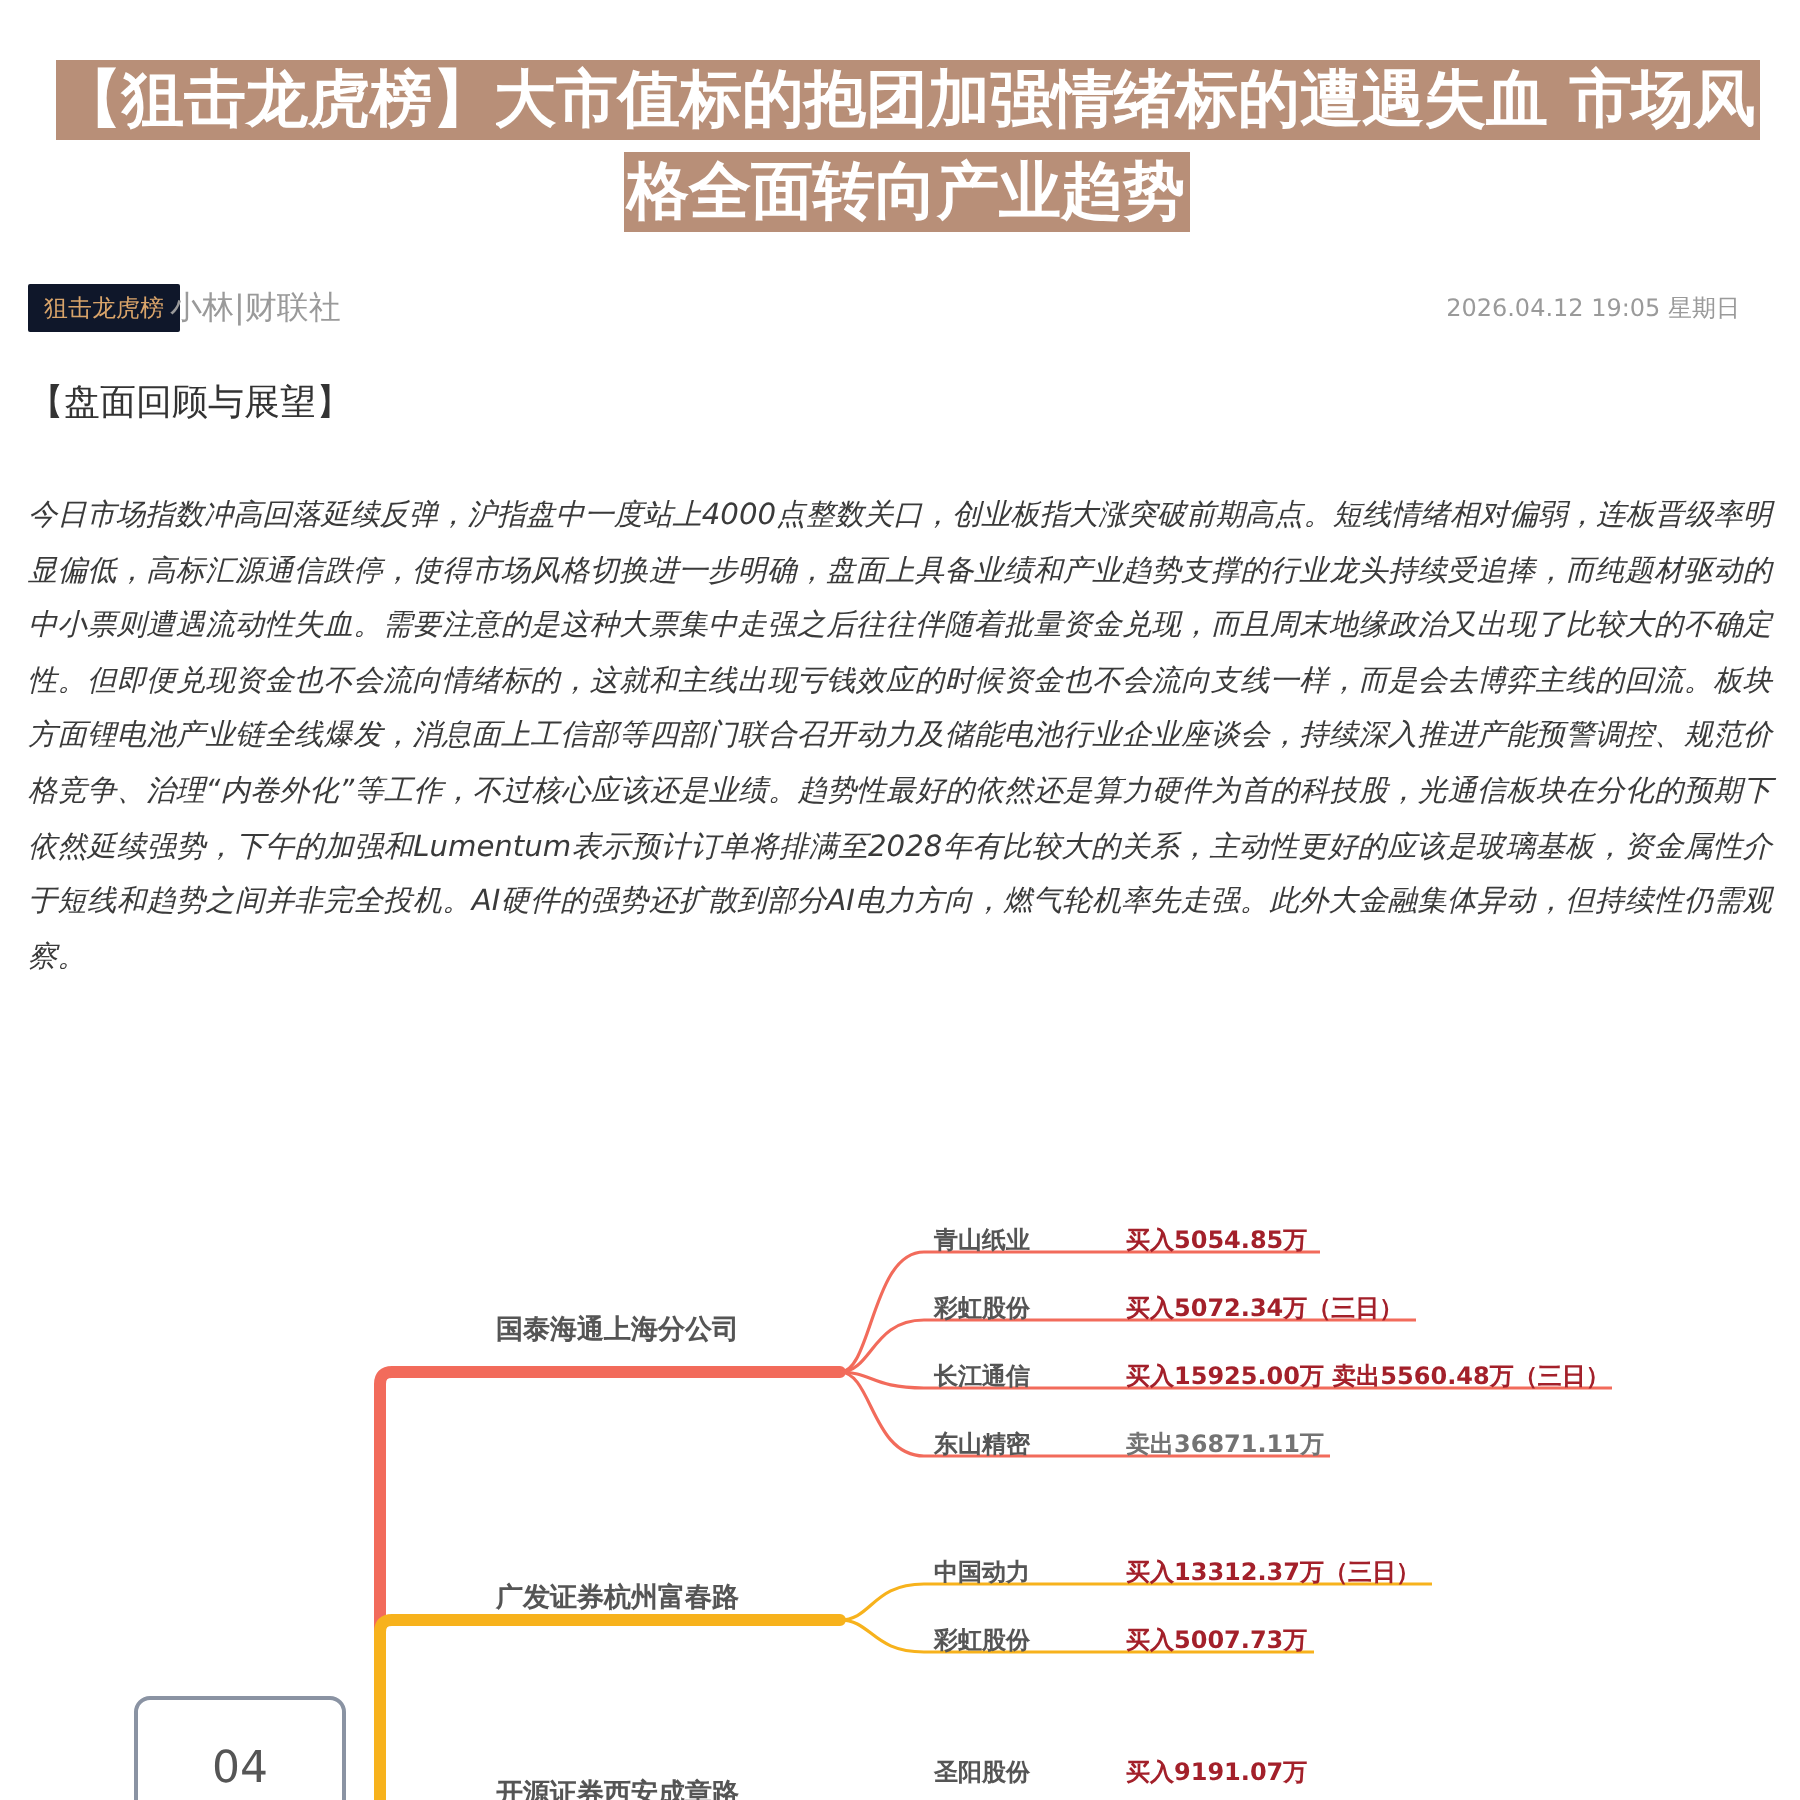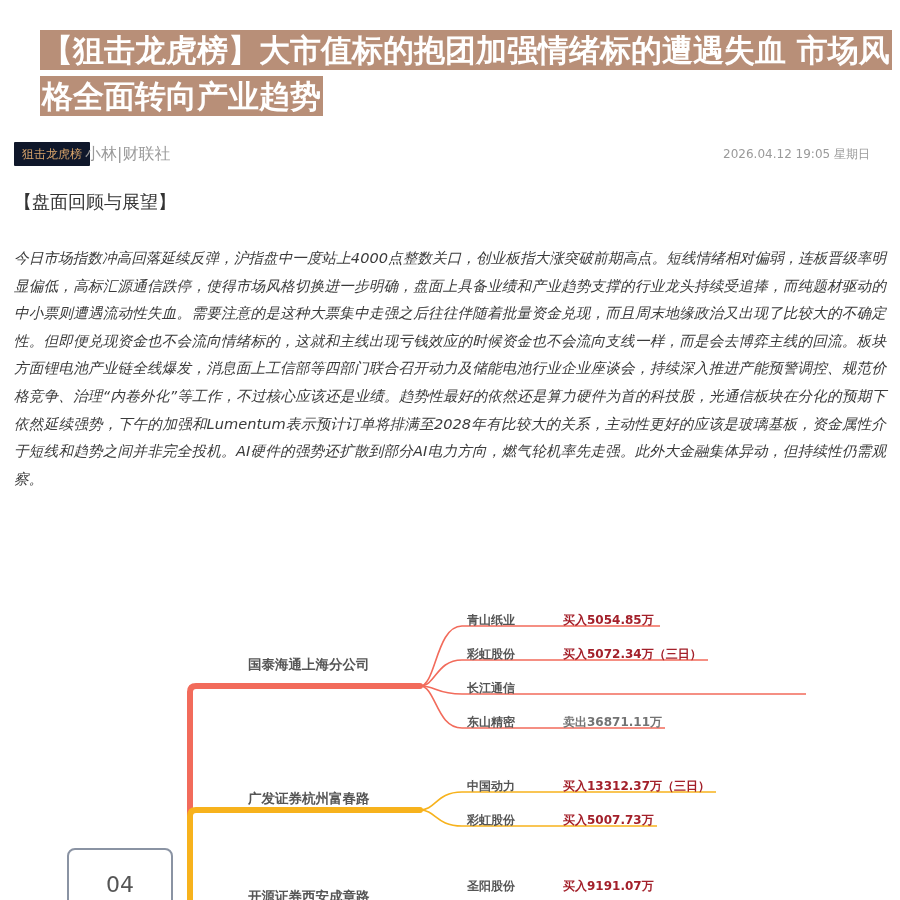--- a/index.html
+++ b/index.html
@@ -1,18 +1,18 @@
 <!DOCTYPE html>
 <html><head>
 <meta charset="utf-8">
 <style>
   html, body { margin:0; padding:0; background:#fff; }
   body { width:900px; height:900px; overflow:hidden; position:relative;
          font-family:"DejaVu Sans","Liberation Sans",sans-serif; color:#333; }
-  .title-wrap { position:absolute; left:40px; top:27px; width:850px; }
+  .title-wrap { position:absolute; left:28px; top:27px; width:850px;text-align:center; }
   .title { margin:0; font-size:31px; line-height:46px; font-weight:bold; color:#fff; letter-spacing:0px; }
   .title span { background:#b88f78; box-decoration-break:clone; -webkit-box-decoration-break:clone; padding:2px 2px; }
   .meta { position:absolute; left:14px; top:142px; width:870px; height:24px; }
   .tag { position:absolute; left:0; top:0; height:24px; padding:0 8px; background:#0f172a; color:#d9a46a;
          font-size:12px; line-height:24px; border-radius:1px; }
   .author { position:absolute; left:71px; top:0; font-size:16px; line-height:24px; color:#9a9a9a; }
   .date { position:absolute; right:14px; top:0; font-size:12px; line-height:24px; color:#9a9a9a; }
   .section { position:absolute; left:14px; top:190px; font-size:18px; line-height:24px; color:#333; }
   .para { position:absolute; left:14px; top:244px; width:872px; font-size:14.6px; line-height:27.6px; color:#3a3a3a;
           text-align:justify; margin:0;font-style:italic; }
@@ -59,20 +59,21 @@
     <path d="M420 220 C436 220 436 202 462 202 L716 202" stroke="#f7b21c" stroke-width="1.6" fill="none"></path>
     <path d="M420 220 C436 220 436 236 462 236 L657 236" stroke="#f7b21c" stroke-width="1.6" fill="none"></path>
   </svg>
 
   <div class="branch" style="left:248px;top:66px;">国泰海通上海分公司</div>
   <div class="stock" style="left:467px;top:22px;">青山纸业</div>
   <div class="deal buy" style="left:563px;top:22px;">买入5054.85万</div>
   <div class="stock" style="left:467px;top:56px;">彩虹股份</div>
   <div class="deal buy" style="left:563px;top:56px;">买入5072.34万（三日）</div>
   <div class="stock" style="left:467px;top:90px;">长江通信</div>
+  <div class="deal buy" style="left:563px;top:90px;">买入15925.00万 卖出5560.48万（三日）</div>
   <div class="stock" style="left:467px;top:124px;">东山精密</div>
   <div class="deal sell" style="left:563px;top:124px;">卖出36871.11万</div>
 
   <div class="branch" style="left:248px;top:200px;">广发证券杭州富春路</div>
   <div class="stock" style="left:467px;top:188px;">中国动力</div>
   <div class="deal buy" style="left:563px;top:188px;">买入13312.37万（三日）</div>
   <div class="stock" style="left:467px;top:222px;">彩虹股份</div>
   <div class="deal buy" style="left:563px;top:222px;">买入5007.73万</div>
 
   <div class="branch" style="left:248px;top:298px;">开源证券西安成章路</div>

